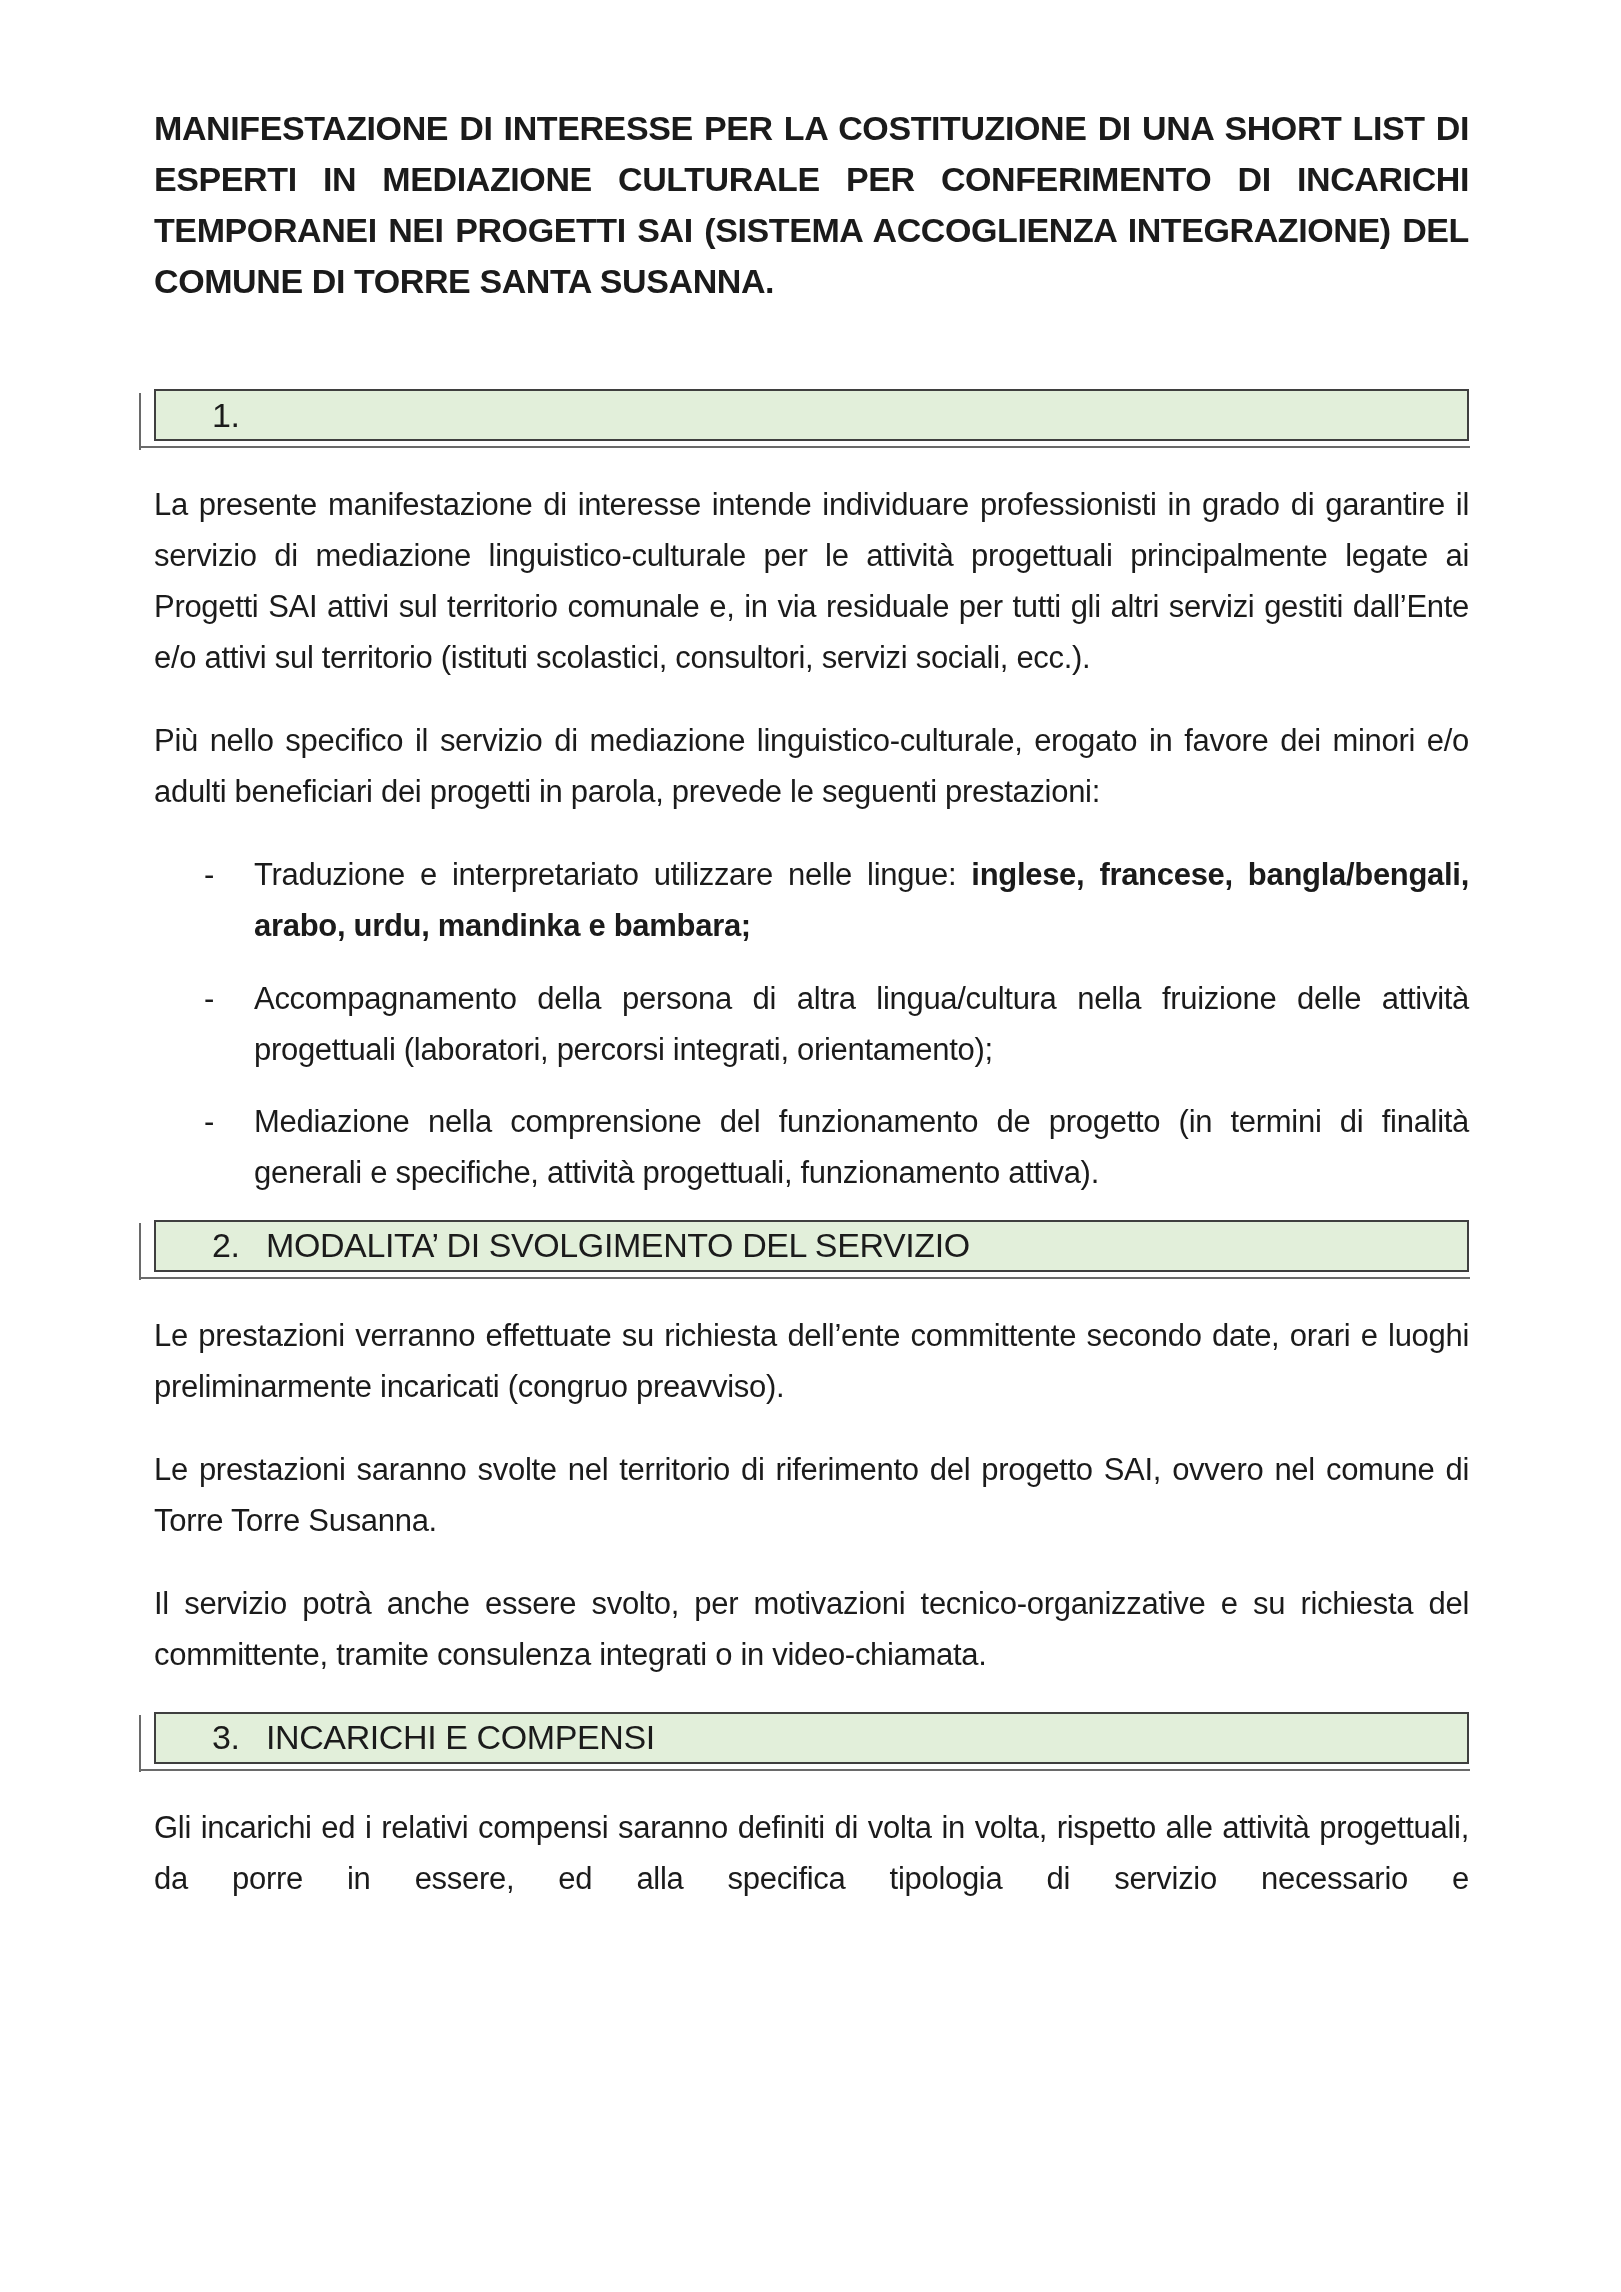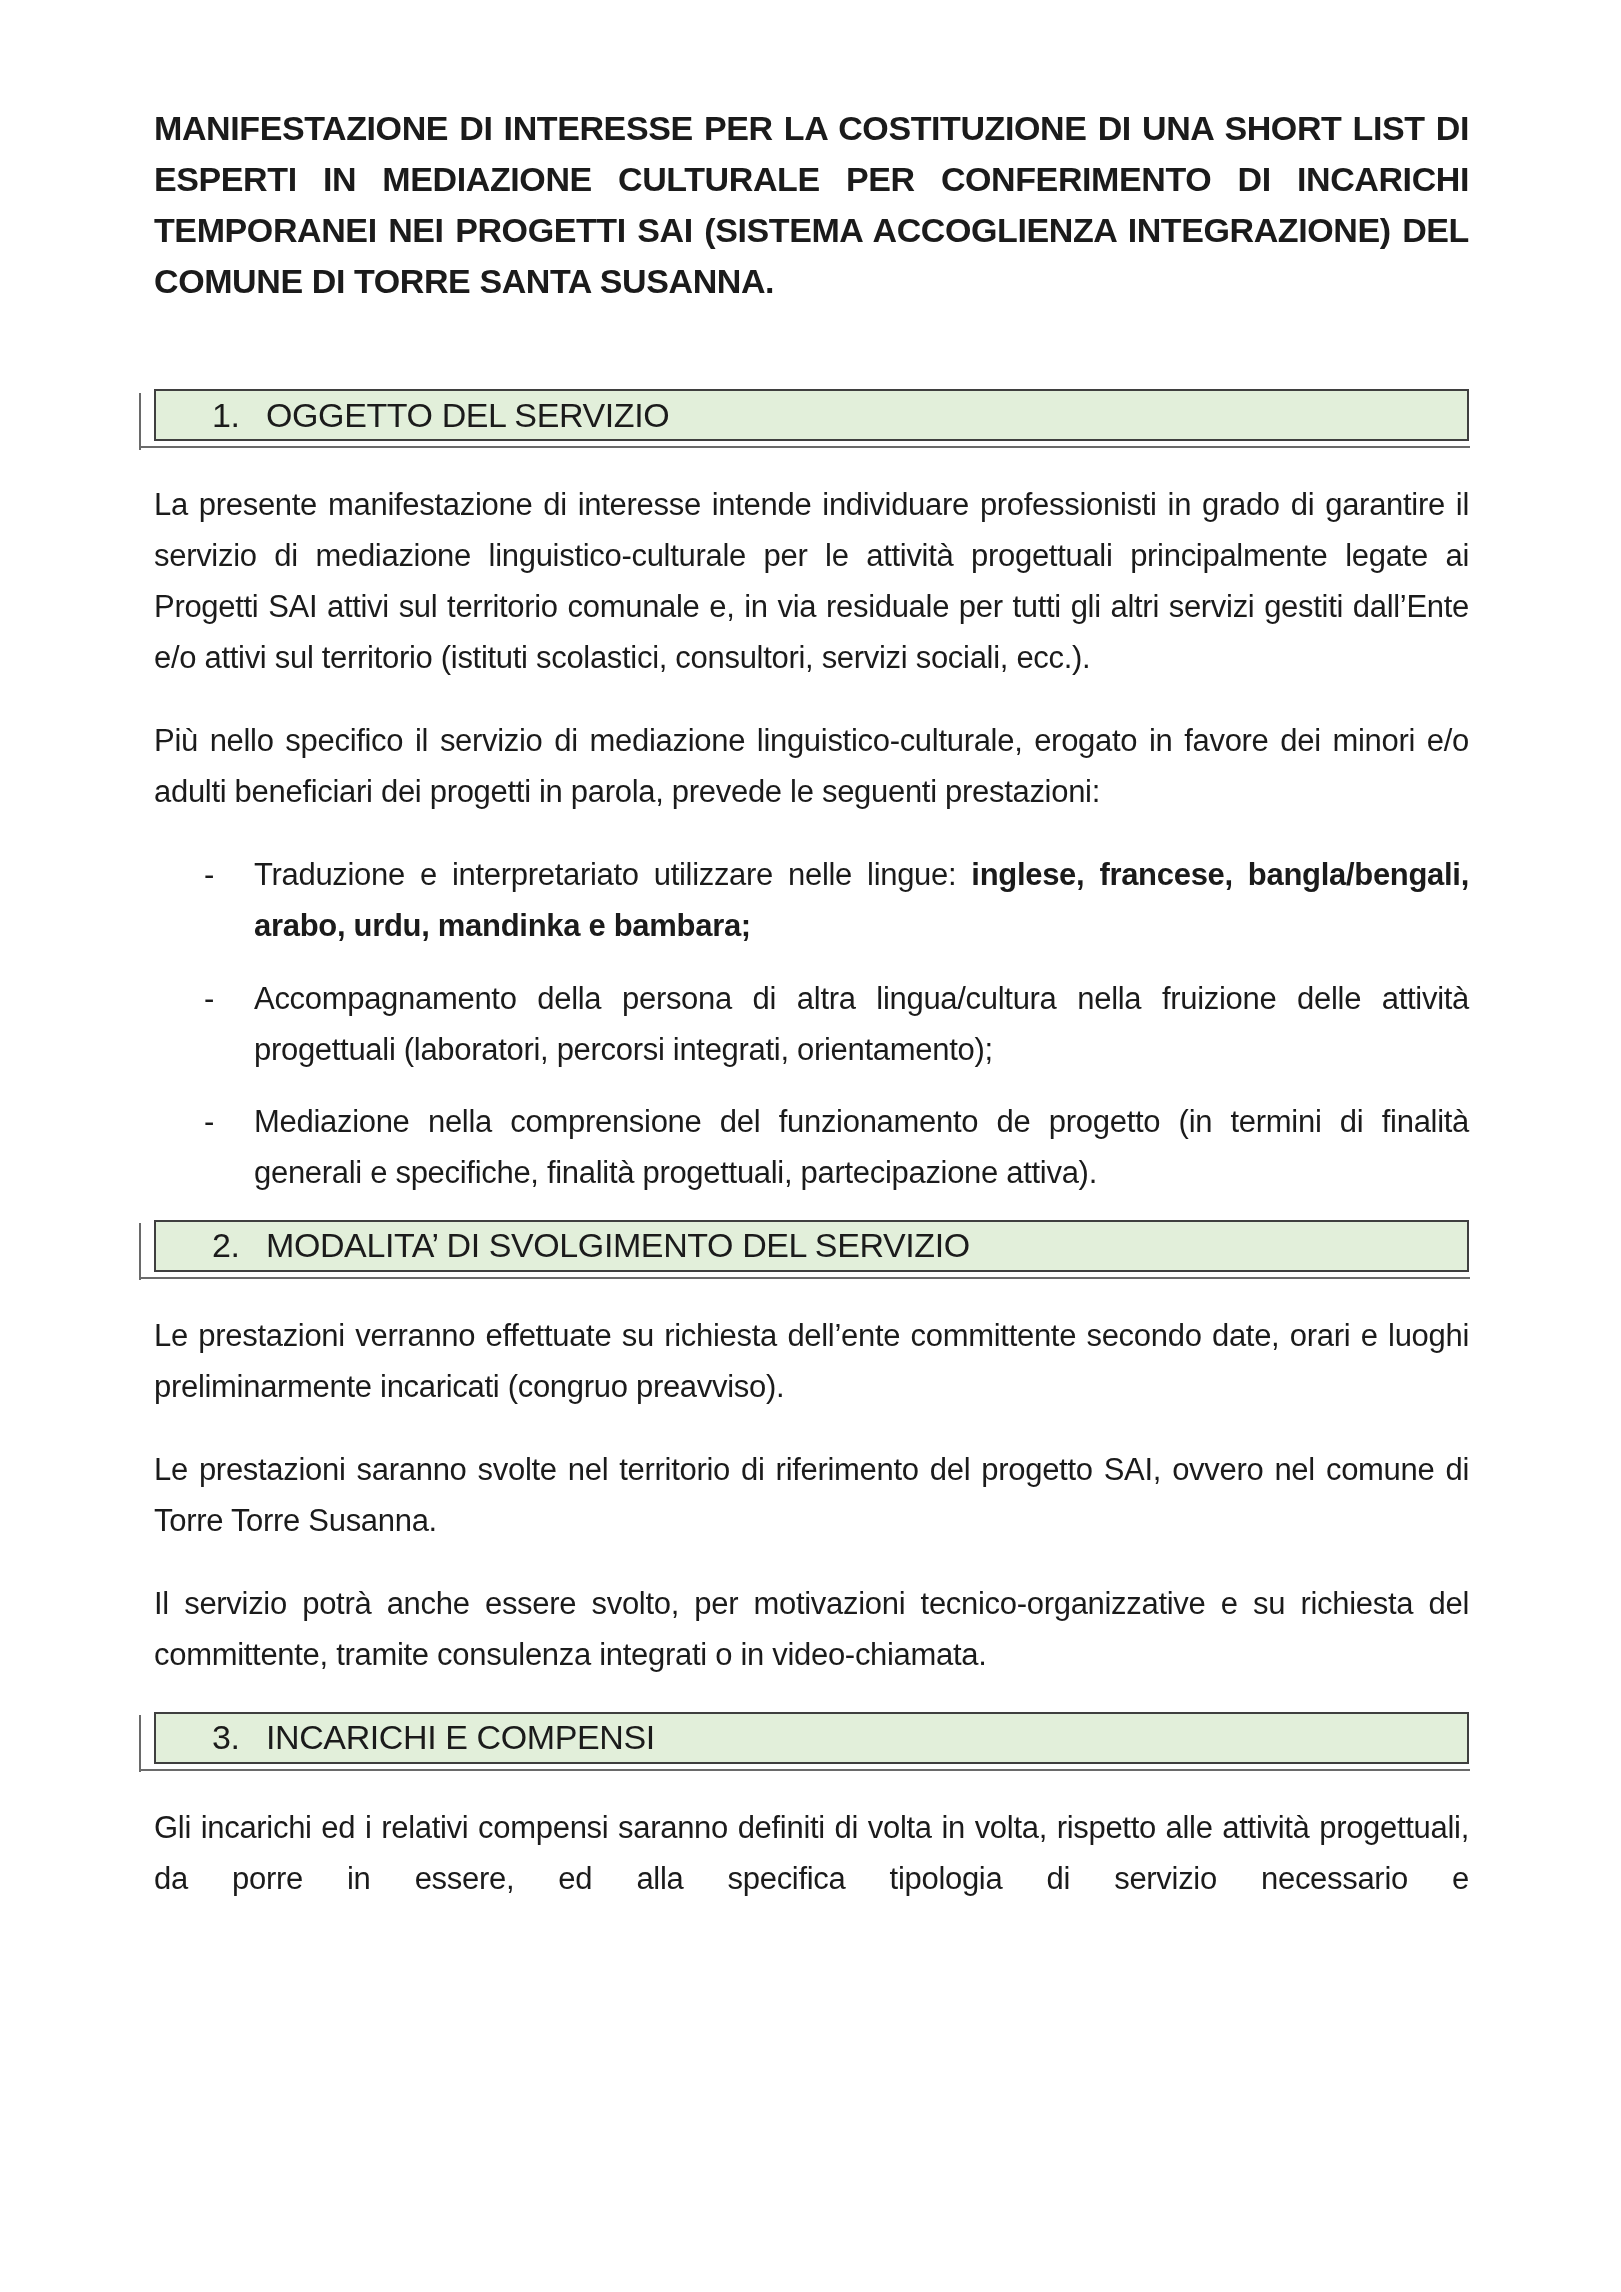--- a/index.html
+++ b/index.html
@@ -95,38 +95,37 @@
 </style>
 </head>
 <body>
 
 <div class="page">
 
   <p class="doc-title">MANIFESTAZIONE DI INTERESSE PER LA COSTITUZIONE DI UNA SHORT LIST DI ESPERTI IN MEDIAZIONE CULTURALE PER CONFERIMENTO DI INCARICHI TEMPORANEI NEI PROGETTI SAI (SISTEMA ACCOGLIENZA INTEGRAZIONE) DEL COMUNE DI TORRE SANTA SUSANNA.</p>
 
   <div class="section-header">
     <span class="sec-num">1.</span>
-    <span class="sec-title">OGGETTO DEL SERVIZIO</span>
   </div>
 
   <p class="para">La presente manifestazione di interesse intende individuare professionisti in grado di garantire il servizio di mediazione linguistico-culturale per le attività progettuali principalmente legate ai Progetti SAI attivi sul territorio comunale e, in via residuale per tutti gli altri servizi gestiti dall’Ente e/o attivi sul territorio (istituti scolastici, consultori, servizi sociali, ecc.).</p>
   <p class="para">Più nello specifico il servizio di mediazione linguistico-culturale, erogato in favore dei minori e/o adulti beneficiari dei progetti in parola, prevede le seguenti prestazioni:</p>
 
   <div class="bullet-list">
     <div class="bullet">
       <span class="bullet-marker">-</span>
       <p class="bullet-body para" style="margin:0"><span>Traduzione e interpretariato utilizzare nelle lingue: </span><span class="b">inglese, francese, bangla/bengali, arabo, urdu, mandinka e bambara;</span></p>
     </div>
     <div class="bullet">
       <span class="bullet-marker">-</span>
       <p class="bullet-body para" style="margin:0"><span>Accompagnamento della persona di altra lingua/cultura nella fruizione delle attività progettuali (laboratori, percorsi integrati, orientamento);</span><span class="b"></span></p>
     </div>
     <div class="bullet">
       <span class="bullet-marker">-</span>
-      <p class="bullet-body para" style="margin:0"><span>Mediazione nella comprensione del funzionamento de progetto (in termini di finalità generali e specifiche, finalità progettuali, partecipazione attiva).</span><span class="b"></span></p>
+      <p class="bullet-body para" style="margin:0"><span>Mediazione nella comprensione del funzionamento de progetto (in termini di finalità generali e specifiche, attività progettuali, funzionamento attiva).</span><span class="b"></span></p>
     </div>
   </div>
 
   <div class="section-header">
     <span class="sec-num">2.</span>
     <span class="sec-title">MODALITA’ DI SVOLGIMENTO DEL SERVIZIO</span>
   </div>
 
   <p class="para">Le prestazioni verranno effettuate su richiesta dell’ente committente secondo date, orari e luoghi preliminarmente incaricati (congruo preavviso).</p>
   <p class="para">Le prestazioni saranno svolte nel territorio di riferimento del progetto SAI, ovvero nel comune di Torre Torre Susanna.</p>

